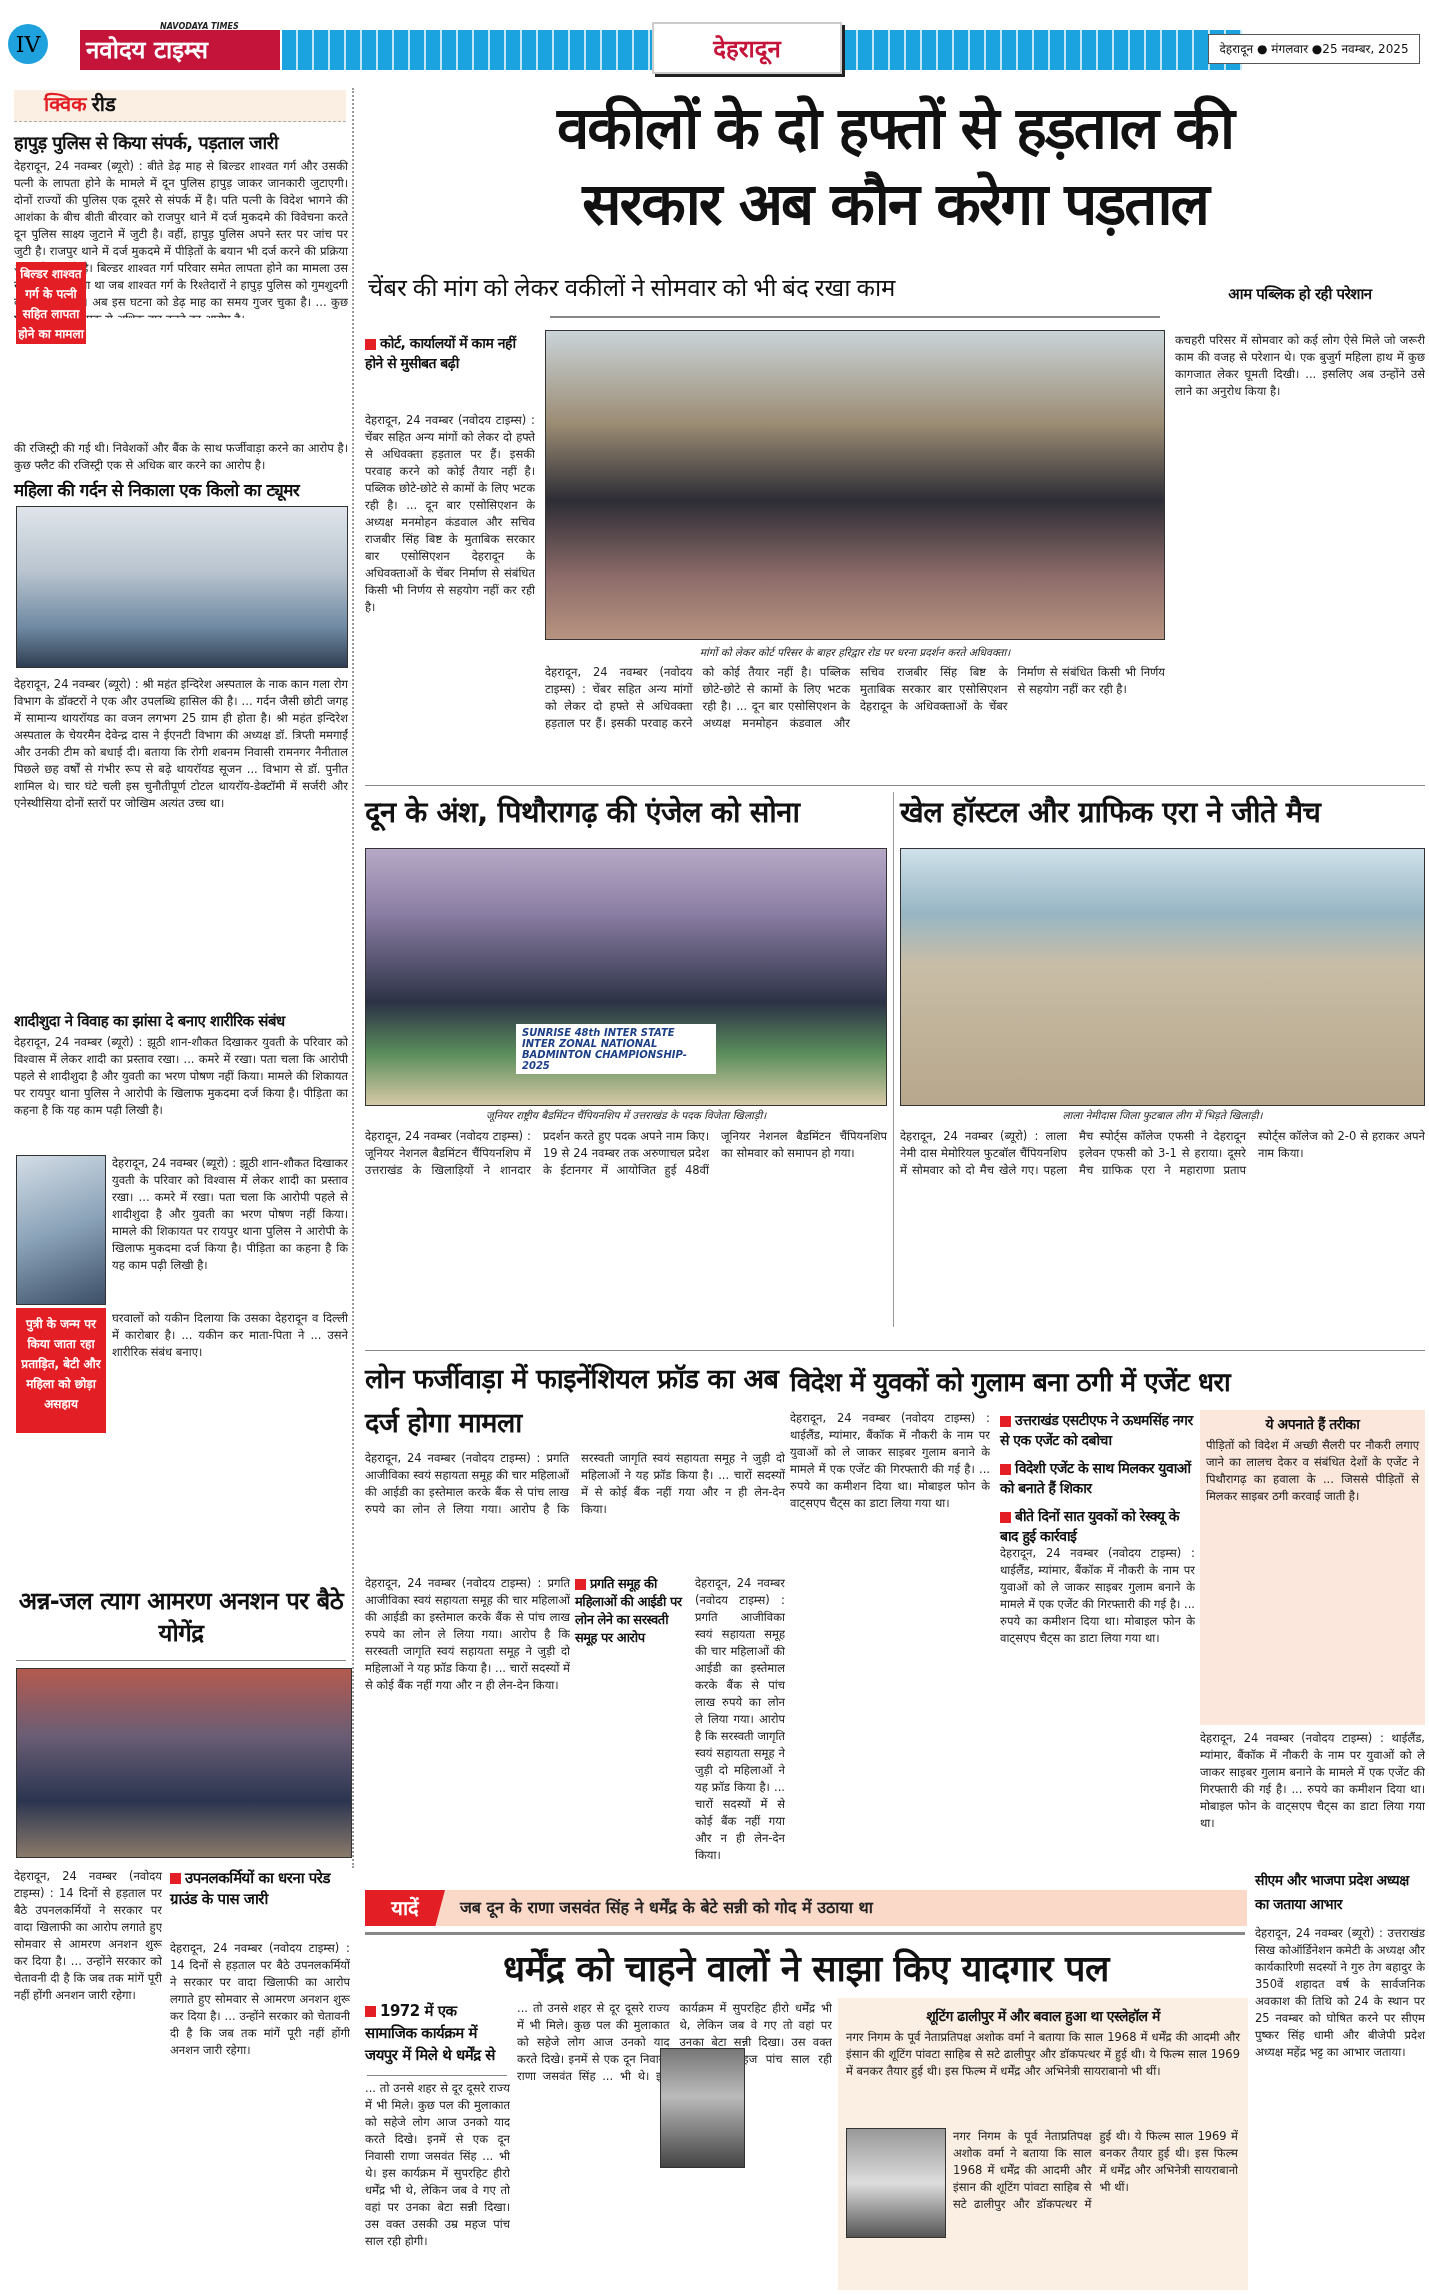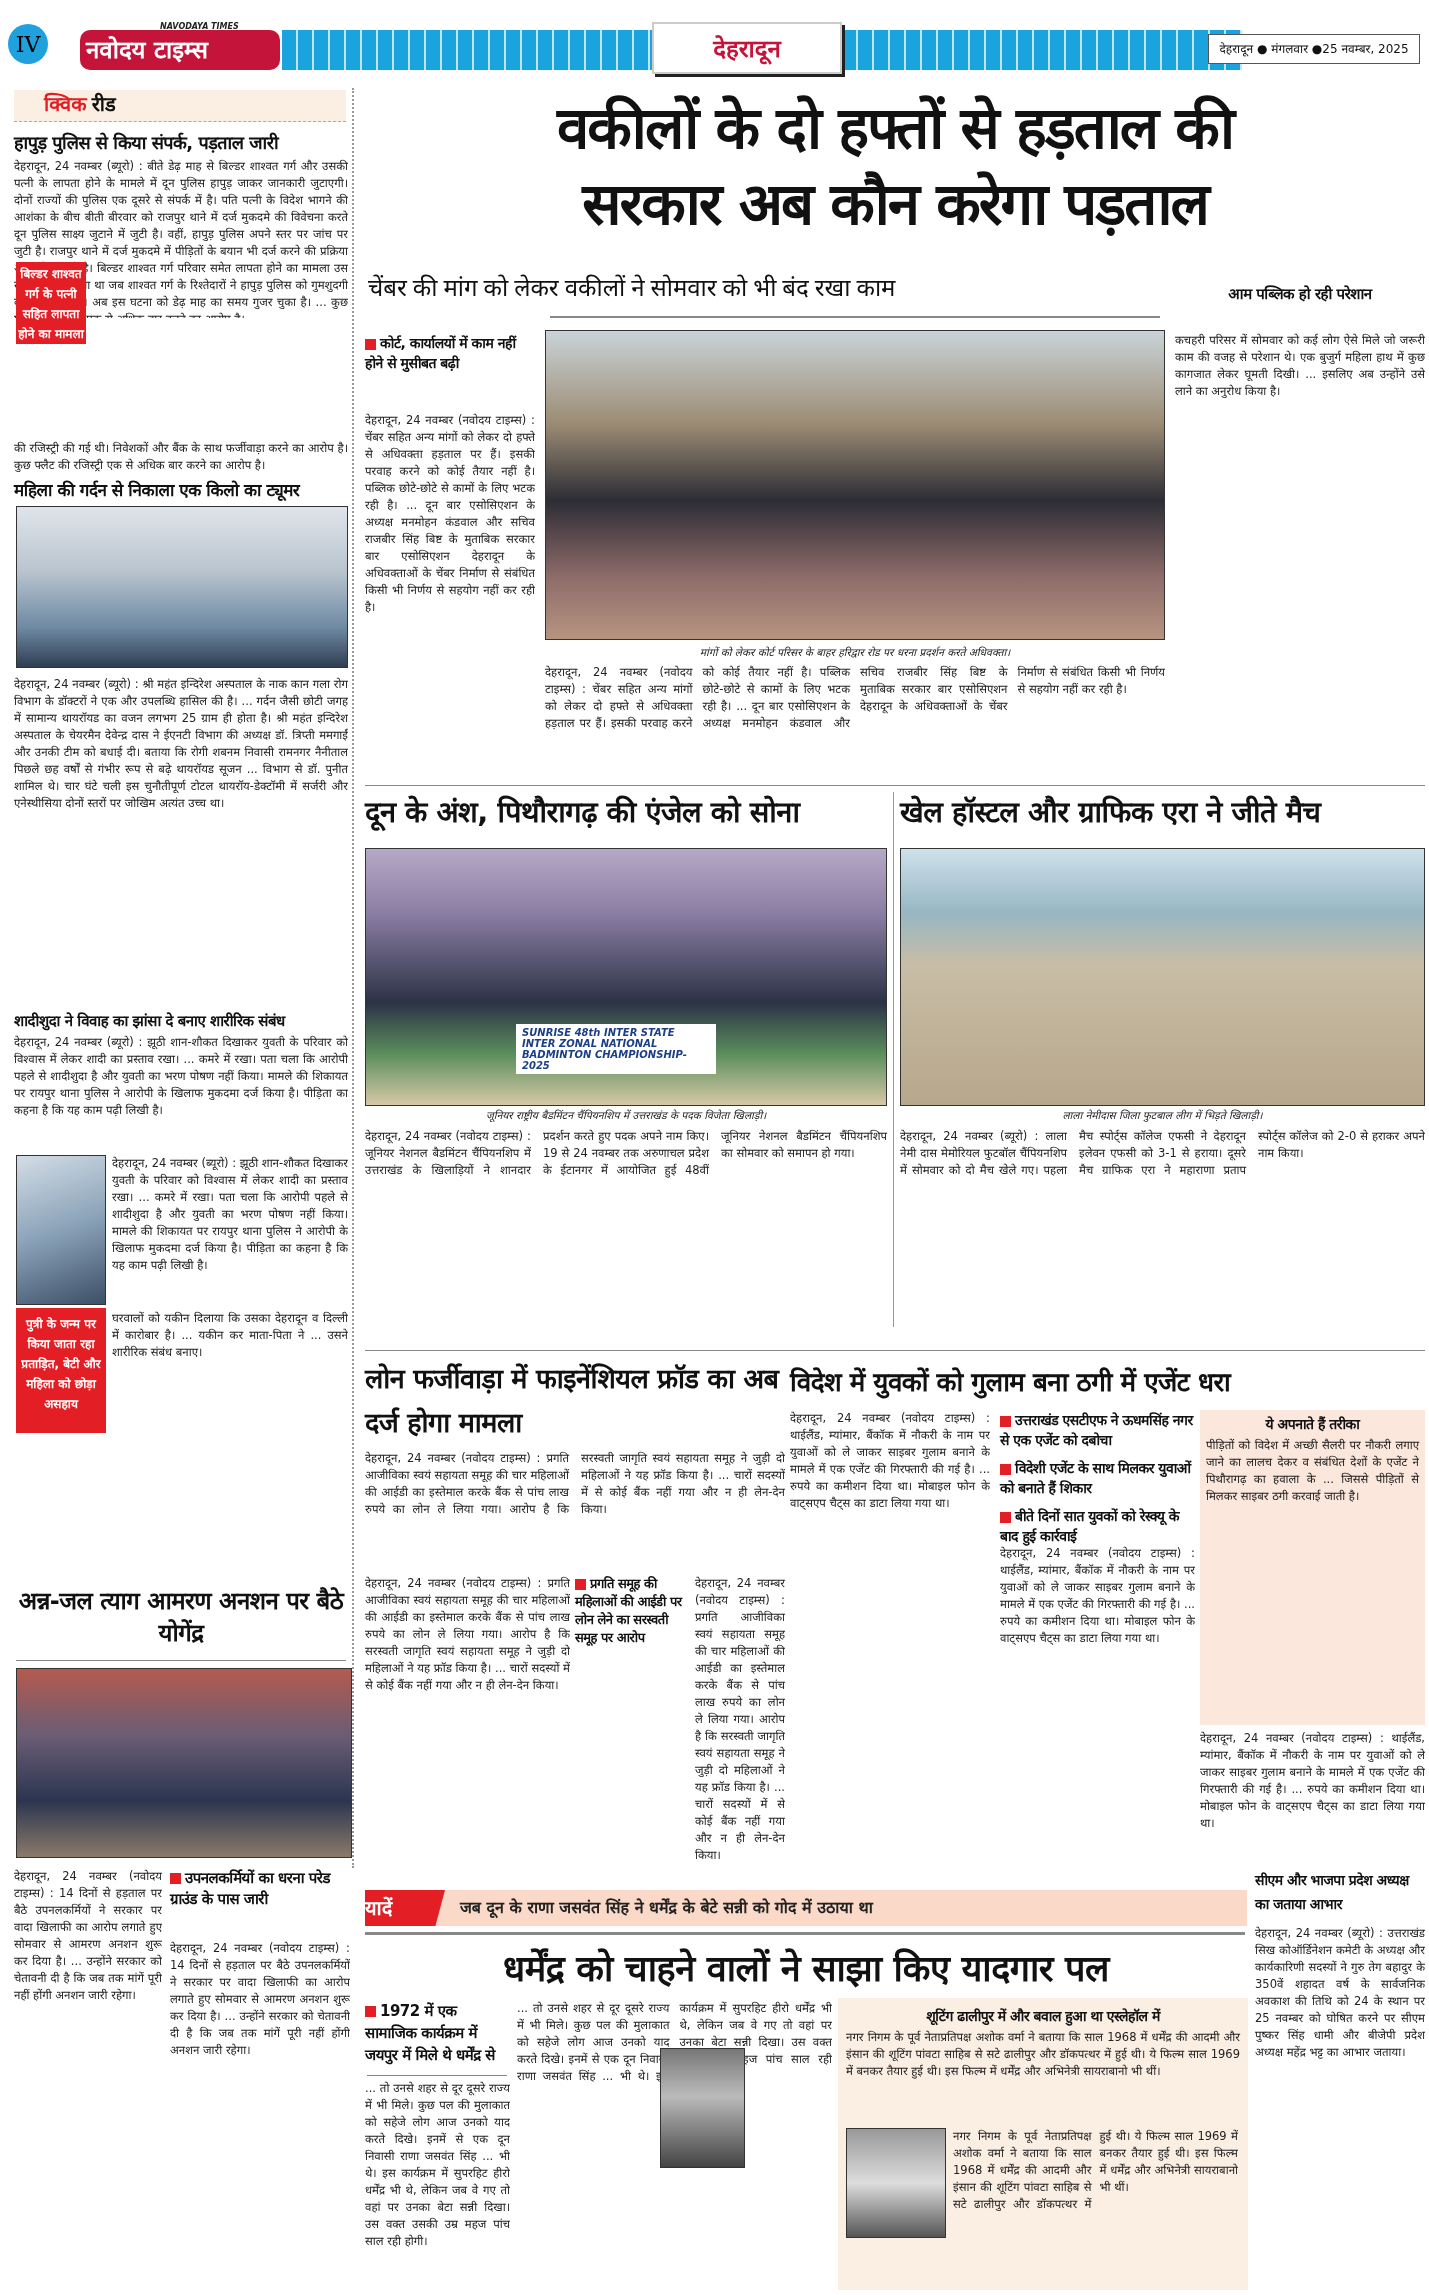--- a/index.html
+++ b/index.html
@@ -10,21 +10,21 @@
   .photo { background: linear-gradient(135deg,#8a8f96,#c7c2b8 40%,#6e6a63 70%,#a9a39a); border: 1px solid #333; }
   .caption { font-size: 10.5px; font-style: italic; color: #222; }
   .redbox { background: #e31e24; color: #fff; font-weight: bold; text-align: center; }
   .bullet-sq { display:inline-block; width:11px; height:11px; background:#e31e24; margin-right:4px; vertical-align: middle;}
   .vrule { position:absolute; width:1px; background:#999; }
   .hrule { position:absolute; height:2px; background:#888; }
   .dotted-v { position:absolute; border-left: 2px dotted #999; }
 
   
   .mast-num { left: 8px; top: 24px; width: 40px; height: 40px; border-radius: 50%; background: #1ea1dc; color:#000000; font-family: "DejaVu Serif", serif; font-size: 22px; display:flex; align-items:center; justify-content:center; }
-  .mast-brand { left: 80px; top: 30px; width: 200px; height: 40px; background: #c4143a; color: #fff; font-size: 24px; font-weight: bold; padding-left: 6px; line-height: 40px; border-radius: 10px; }
+  .mast-brand { left: 80px; top: 30px; width: 200px; height: 40px; background: #c4143a; color: #fff; font-size: 24px; font-weight: bold; padding-left: 6px; line-height: 40px; }
   .mast-brand-sub { left: 160px; top: 22px; font-size: 8px; font-style: italic; font-weight: bold; color:#222; }
   .mast-stripes { left: 282px; top: 30px; width: 960px; height: 40px; background: repeating-linear-gradient(90deg,#1aa3de 0 14px,#bfe7f8 14px 16px); }
   .mast-city { left: 652px; top: 22px; width: 190px; height: 52px; background: #fff; border: 2px solid #ccc; box-shadow: 3px 3px 0 #222; color: #c4143a; font-size: 24px; font-weight: bold; text-align: center; line-height: 50px; }
   .mast-date { left: 1208px; top: 34px; width: 212px; height: 30px; background:#fff; border:1px solid #555; font-size: 12px; line-height: 28px; text-align:center; }
 </style>
 </head>
 <body>
 
 <div class="abs mast-num">IV</div>
 <div class="abs mast-brand-sub">NAVODAYA TIMES</div>
@@ -108,21 +108,21 @@
   <div class="hl" style="font-size:14px; line-height:20px;"><span class="bullet-sq"></span><span>बीते दिनों सात युवकों को रेस्क्यू के बाद हुई कार्रवाई</span></div>
 </div>
 <div class="abs body-text" style="left:1000px; top:1545px; width:195px; height:320px; overflow:hidden;">देहरादून, 24 नवम्बर (नवोदय टाइम्स) : थाईलैंड, म्यांमार, बैंकॉक में नौकरी के नाम पर युवाओं को ले जाकर साइबर गुलाम बनाने के मामले में एक एजेंट की गिरफ्तारी की गई है। ... रुपये का कमीशन दिया था। मोबाइल फोन के वाट्सएप चैट्स का डाटा लिया गया था।</div>
 <div class="abs" style="left:1200px; top:1410px; width:225px; height:315px; background:#fbe7dc;">
   <div class="hl" style="font-size:14px; text-align:center; padding-top:4px;">ये अपनाते हैं तरीका</div>
   <div class="body-text" style="padding:4px 6px; height:285px; overflow:hidden;">पीड़ितों को विदेश में अच्छी सैलरी पर नौकरी लगाए जाने का लालच देकर व संबंधित देशों के एजेंट ने पिथौरागढ़ का हवाला के ... जिससे पीड़ितों से मिलकर साइबर ठगी करवाई जाती है।</div>
 </div>
 <div class="abs body-text" style="left:1200px; top:1730px; width:225px; height:100px; overflow:hidden;">देहरादून, 24 नवम्बर (नवोदय टाइम्स) : थाईलैंड, म्यांमार, बैंकॉक में नौकरी के नाम पर युवाओं को ले जाकर साइबर गुलाम बनाने के मामले में एक एजेंट की गिरफ्तारी की गई है। ... रुपये का कमीशन दिया था। मोबाइल फोन के वाट्सएप चैट्स का डाटा लिया गया था।</div>
 
 <div class="abs" style="left:365px; top:1890px; width:882px; height:36px; background:#fbd9c8;">
-  <div style="position:absolute; left:0; top:0; width:80px; height:36px; background:#e31e24; color:#fff; font-weight:bold; font-size:20px; text-align:left; line-height:36px; clip-path:polygon(0 0,100% 0,88% 100%,0 100%);">यादें</div>
+  <div style="position:absolute; left:0; top:0; width:80px; height:36px; background:#e31e24; color:#fff; font-weight:bold; font-size:20px; text-align:center; line-height:36px; clip-path:polygon(0 0,100% 0,88% 100%,0 100%);">यादें</div>
   <div style="position:absolute; left:95px; top:0; line-height:36px; font-size:16px; font-weight:bold; color:#222;">जब दून के राणा जसवंत सिंह ने धर्मेंद्र के बेटे सन्नी को गोद में उठाया था</div>
 </div>
 <div class="hrule" style="left:365px; top:1932px; width:880px; height:3px;"></div>
 <div class="abs hl" style="left:365px; top:1940px; width:882px; font-size:36px; line-height:58px; text-align:center;">धर्मेंद्र को चाहने वालों ने साझा किए यादगार पल</div>
 
 <div class="abs hl" style="left:365px; top:2000px; width:145px; font-size:15px; line-height:22px;"><span class="bullet-sq"></span><span>1972 में एक सामाजिक कार्यक्रम में जयपुर में मिले थे धर्मेंद्र से</span></div>
 <div class="hrule" style="left:367px; top:2075px; width:140px; height:1px;"></div>
 <div class="abs body-text" style="left:365px; top:2080px; width:145px; height:210px; overflow:hidden;">... तो उनसे शहर से दूर दूसरे राज्य में भी मिले। कुछ पल की मुलाकात को सहेजे लोग आज उनको याद करते दिखे। इनमें से एक दून निवासी राणा जसवंत सिंह ... भी थे। इस कार्यक्रम में सुपरहिट हीरो धर्मेंद्र भी थे, लेकिन जब वे गए तो वहां पर उनका बेटा सन्नी दिखा। उस वक्त उसकी उम्र महज पांच साल रही होगी।</div>
 <div class="abs body-text" style="left:517px; top:2000px; width:315px; height:290px; overflow:hidden; column-count:2; column-gap:10px;">... तो उनसे शहर से दूर दूसरे राज्य में भी मिले। कुछ पल की मुलाकात को सहेजे लोग आज उनको याद करते दिखे। इनमें से एक दून निवासी राणा जसवंत सिंह ... भी थे। इस कार्यक्रम में सुपरहिट हीरो धर्मेंद्र भी थे, लेकिन जब वे गए तो वहां पर उनका बेटा सन्नी दिखा। उस वक्त उसकी उम्र महज पांच साल रही होगी।</div>
 <div class="abs photo" style="left:660px; top:2048px; width:85px; height:120px; background:linear-gradient(180deg,#777,#bbb 40%,#444);"></div>

